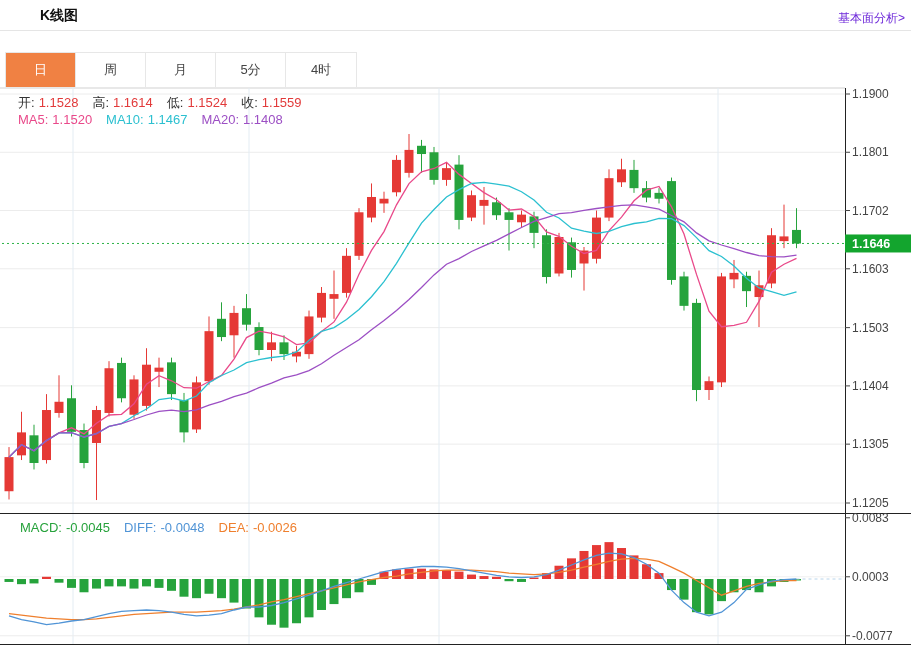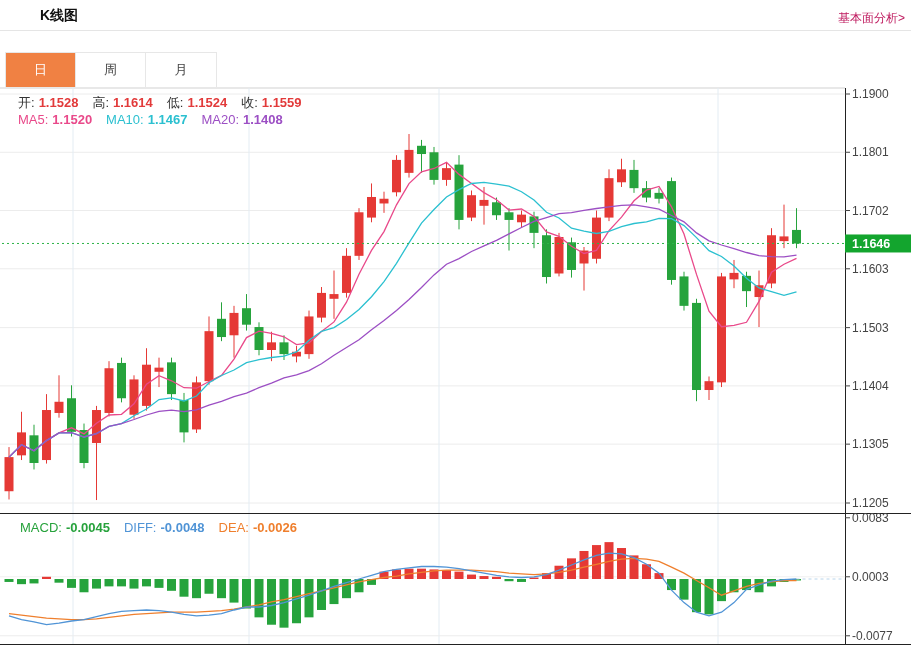--- a/index.html
+++ b/index.html
@@ -1,43 +1,45 @@
 <!DOCTYPE html>
 <html><head>
 <meta charset="utf-8">
 <style>
   html,body{margin:0;padding:0;background:#fff;}
   body{width:911px;height:648px;position:relative;overflow:hidden;
        font-family:"Liberation Sans","DejaVu Sans",sans-serif;}
   .hdr-title{position:absolute;left:10px;top:7px;font-size:14px;font-weight:bold;color:#111;margin-left:30px;}
-  .hdr-link{position:absolute;right:6px;top:10px;font-size:12px;color:#be185d;cursor:pointer;}
+  .hdr-link{position:absolute;right:6px;top:10px;font-size:12px;color:#6d28d9;cursor:pointer;}
   .hdr-rule{position:absolute;left:0;top:30px;width:911px;height:1px;background:#e5e5e5;}
   .tabbar{position:absolute;left:5px;top:52px;height:36px;display:flex;border:1px solid #e7e7e7;box-sizing:border-box;background:#fff;}
   .tab{width:70px;height:34px;line-height:34px;text-align:center;font-size:13px;color:#444;
        border-right:1px solid #e7e7e7;cursor:pointer;box-sizing:border-box;background:#fff;}
   .tab:last-child{border-right:none;}
   .tab.active{background:#f08143;color:#fff;}
   .tab-underline{position:absolute;left:0;top:87px;width:845px;height:1px;background:#e8e8e8;}
   #main-chart{position:absolute;left:0;top:88px;}
   #macd-chart{position:absolute;left:0;top:513px;}
   .overlay{position:absolute;font-size:13px;white-space:nowrap;}
   .overlay span{margin-right:4px;}
-  .overlay .gap{margin-right:14px;font-weight:bold;}
+  .overlay .gap{margin-right:14px;}
 </style>
 </head>
 <body>
 
 <div class="hdr-title">K线图</div>
 <div class="hdr-link">基本面分析&gt;</div>
 <div class="hdr-rule"></div>
 
 <div class="tabbar" id="tabbar">
     <div class="tab active">日</div>
     <div class="tab">周</div>
     <div class="tab">月</div>
+    <div class="tab">5分</div>
+    <div class="tab">4时</div>
   </div>
 <div class="tab-underline"></div>
 
 <svg id="main-chart" width="911" height="425">
     <g>
       <line x1="0" y1="0.5" x2="845" y2="0.5" stroke="#e8e8e8"></line>
       <line x1="0" y1="6" x2="845" y2="6" stroke="#ececec" stroke-width="1"></line>
       <line x1="0" y1="64.26043165467647" x2="845" y2="64.26043165467647" stroke="#ececec" stroke-width="1"></line>
       <line x1="0" y1="122.52086330935293" x2="845" y2="122.52086330935293" stroke="#ececec" stroke-width="1"></line>
       <line x1="0" y1="180.7812949640281" x2="845" y2="180.7812949640281" stroke="#ececec" stroke-width="1"></line>

